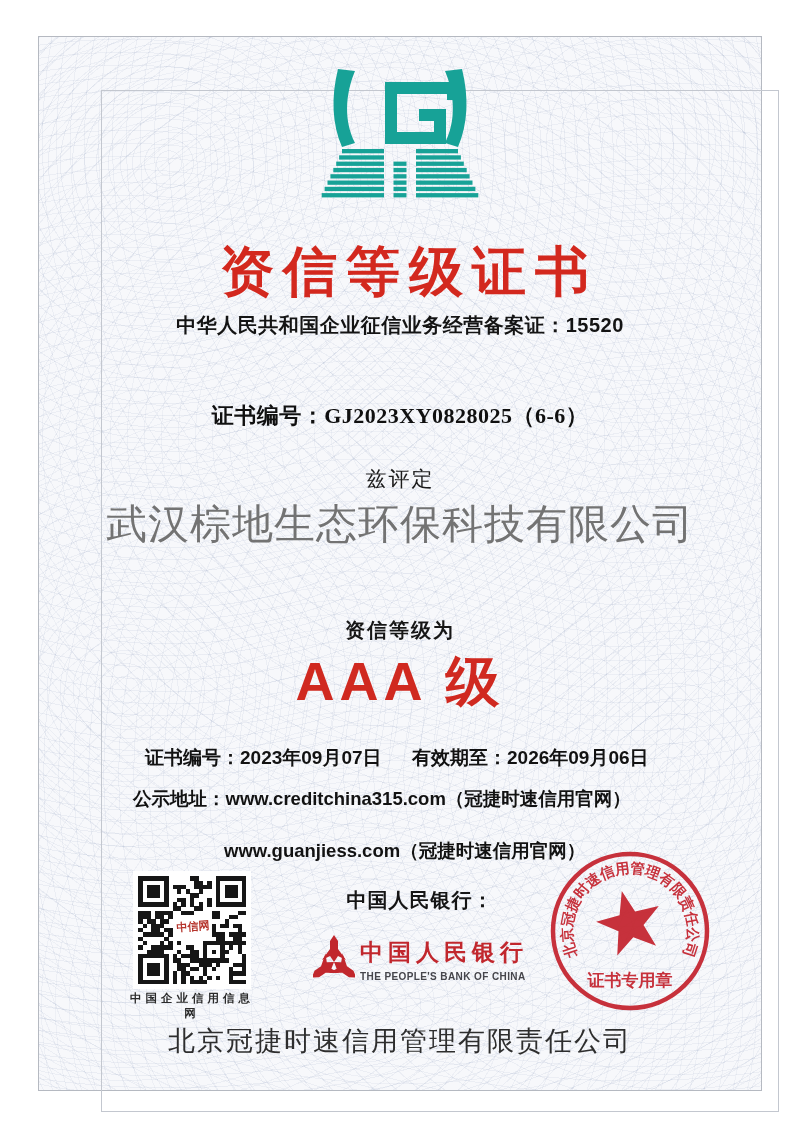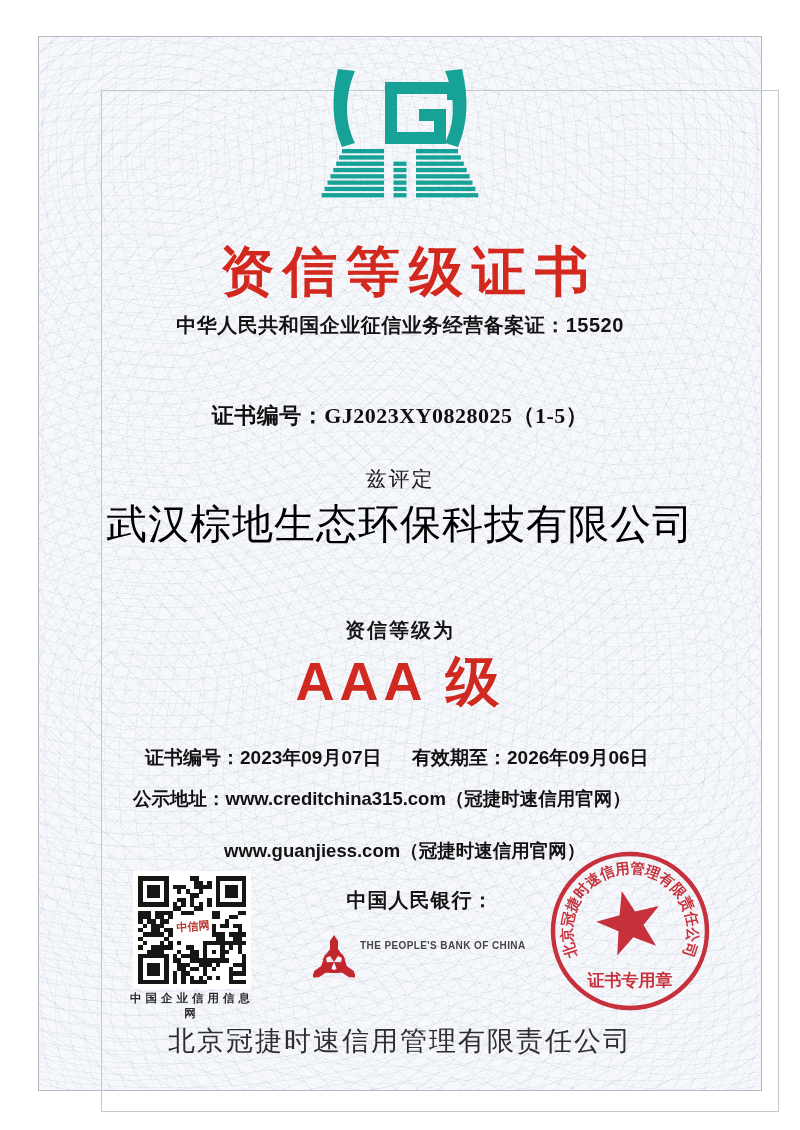--- a/index.html
+++ b/index.html
@@ -26,21 +26,21 @@
     position:absolute;left:62px;top:53px;width:676px;height:1020px;
     border:1px solid #c3c7cf;
   }
   
   .abs{position:absolute;}
   .ctr{left:0;width:800px;text-align:center;}
   .cert-title{top:236px;font-size:54px;font-weight:900;letter-spacing:9px;padding-left:9px;color:var(--title_red);}
   .cert-subtitle{top:312px;font-size:20px;font-weight:700;color:#141414;letter-spacing:0.5px;}
   .cert-number{top:401px;font-size:22px;font-weight:700;color:#101010;letter-spacing:0.5px;}
   .hereby{top:465px;font-size:21px;color:#1c1c1c;letter-spacing:2px;}
-  .company{top:497px;font-size:41px;font-weight:500;color:#000000;letter-spacing:1px;}
+  .company{top:497px;font-size:41px;font-weight:500;color:#737373;letter-spacing:1px;}
   .rating-label{top:617px;font-size:20px;font-weight:600;letter-spacing:2px;color:#161616;}
   .rating-value{top:646px;font-size:54px;font-weight:800;letter-spacing:5px;color:var(--rating_red);}
   .date-line{top:745px;font-size:19px;font-weight:700;color:#121212;}
   .issue-date{left:145px;}
   .valid-until{left:412px;}
   .pub1{left:133px;top:786px;font-size:18.5px;font-weight:700;color:#121212;}
   .pub2{left:224px;top:838px;font-size:18.5px;font-weight:700;color:#121212;}
   
   .qr-box{left:133px;top:871px;width:118px;height:118px;background:#fff;}
   .qc{position:absolute;width:4.4px;height:4.4px;background:#161616;}
@@ -95,21 +95,21 @@
       <rect x="81.5" y="117.8" width="13" height="4.3"></rect>
       <rect x="9.7" y="124.1" width="62.3" height="4.3"></rect>
       <rect x="104" y="124.1" width="62.3" height="4.3"></rect>
       <rect x="81.5" y="124.1" width="13" height="4.3"></rect>
     </g>
 </svg>
 
 <div class="abs ctr cert-title">资信等级证书</div>
 <div class="abs ctr cert-subtitle">中华人民共和国企业征信业务经营备案证：15520</div>
 
-<div class="abs ctr cert-number serif">证书编号：GJ2023XY0828025（1-5）</div>
+<div class="abs ctr cert-number serif">证书编号：GJ2023XY0828025（6-6）</div>
 <div class="abs ctr hereby serif">兹评定</div>
 <div class="abs ctr company serif">武汉棕地生态环保科技有限公司</div>
 <div class="abs ctr rating-label">资信等级为</div>
 <div class="abs ctr rating-value">AAA 级</div>
 
 <div class="abs date-line issue-date">证书编号：2023年09月07日</div>
 <div class="abs date-line valid-until">有效期至：2026年09月06日</div>
 <div class="abs pub1">公示地址：www.creditchina315.com（冠捷时速信用官网）</div>
 <div class="abs pub2">www.guanjiess.com（冠捷时速信用官网）</div>
 
@@ -415,20 +415,21 @@
 
 <div class="abs regulator serif">中国人民银行：</div>
 <svg class="abs bank-emblem" width="42" height="60" viewBox="0 0 42 60">
   <g fill="#c1272d" transform="translate(21,30)">
     <path d="M0,-14 L-4,-8 L-4,0 L-12,11 L-4,7 L0,13 L4,7 L12,11 L4,0 L4,-8 Z" transform="translate(0,-13)"></path>
     <path d="M0,-14 L-4,-8 L-4,0 L-12,11 L-4,7 L0,13 L4,7 L12,11 L4,0 L4,-8 Z" transform="rotate(-125) translate(0,-13)"></path>
     <path d="M0,-14 L-4,-8 L-4,0 L-12,11 L-4,7 L0,13 L4,7 L12,11 L4,0 L4,-8 Z" transform="rotate(125) translate(0,-13)"></path>
   </g>
 </svg>
 <div class="abs bank-text">
+  <div class="bank-cn">中国人民银行</div>
   <div class="bank-en">THE PEOPLE'S BANK OF CHINA</div>
 </div>
 
 <svg class="abs stamp" width="170" height="170" viewBox="0 0 170 170">
   <circle cx="85" cy="85" r="77" fill="none" stroke="#c4232e" stroke-width="4.5"></circle>
   <polygon points="85,44 77,67 52.7,67.5 72.1,82.2 65,105.5 85,91.6 105,105.5 97.9,82.2 117.3,67.5 93,67" fill="#c4232e" transform="rotate(-14 85 78)"></polygon>
   <defs>
     <path id="sealArc" d="M32.4,109.5 A58,58 0 1 1 137.6,109.5" fill="none"></path>
   </defs>
   <text font-size="14.5" font-weight="700" fill="#c4232e" font-family="Liberation Serif, DejaVu Serif, serif">

